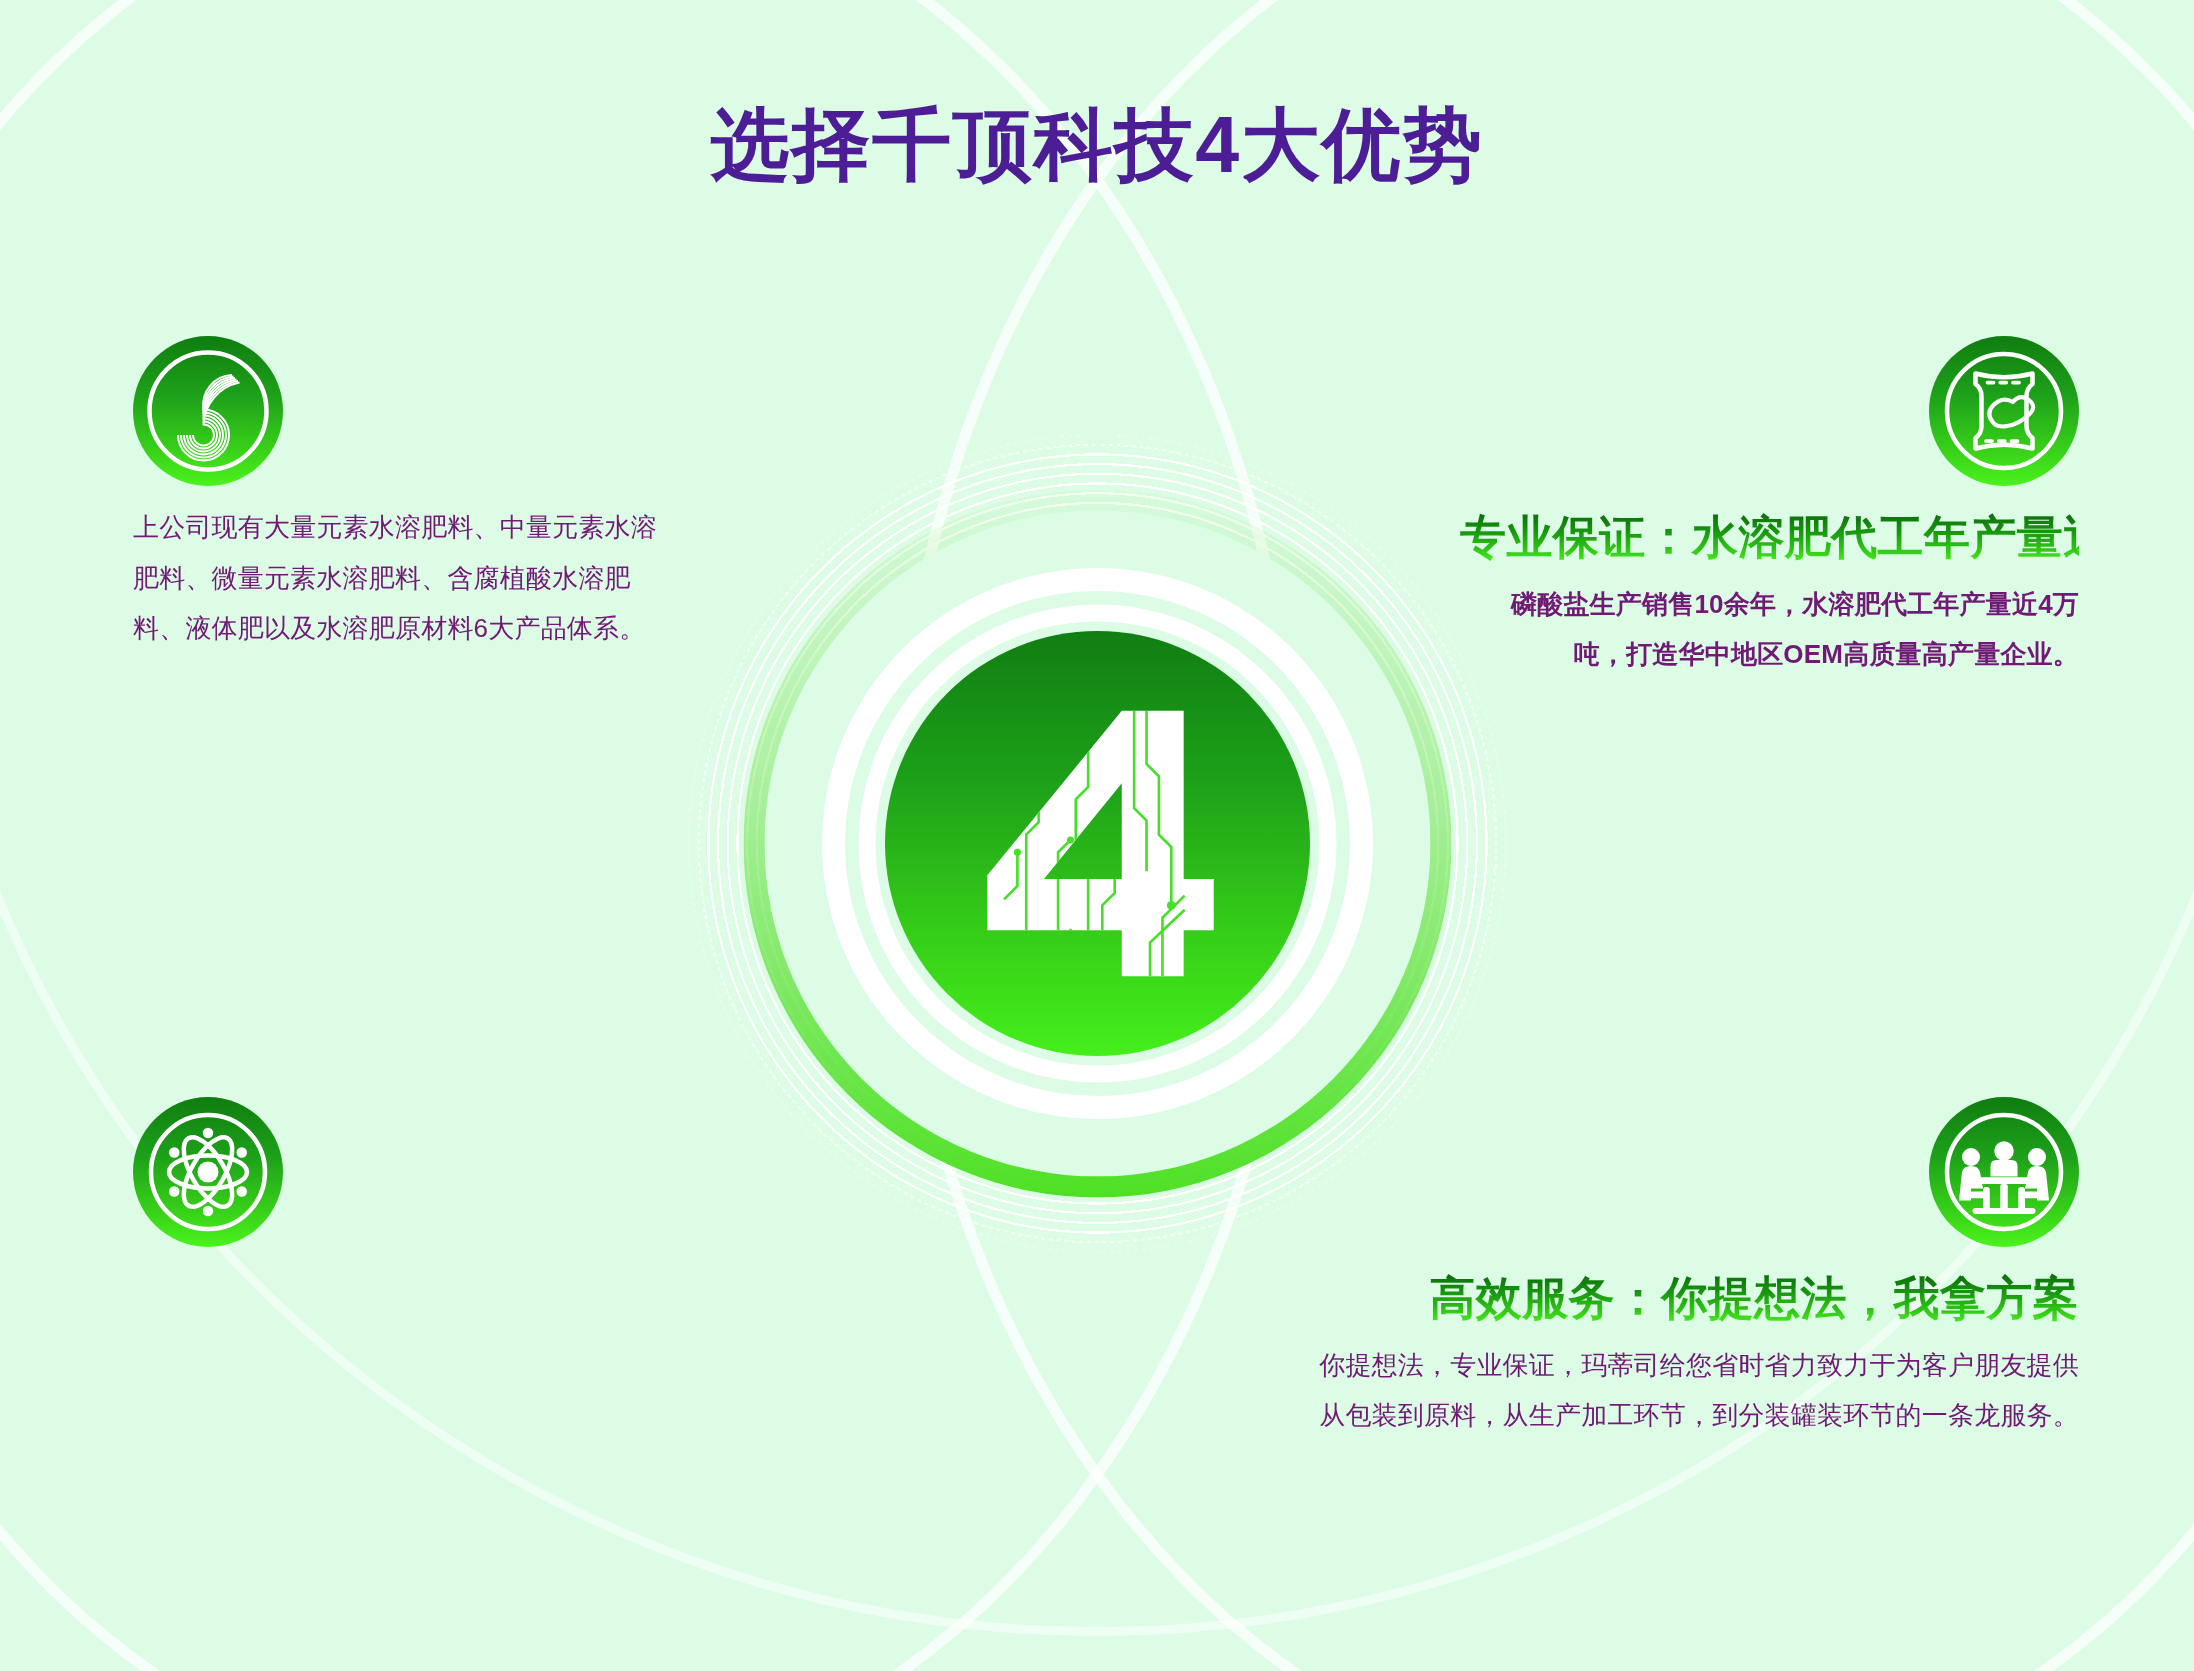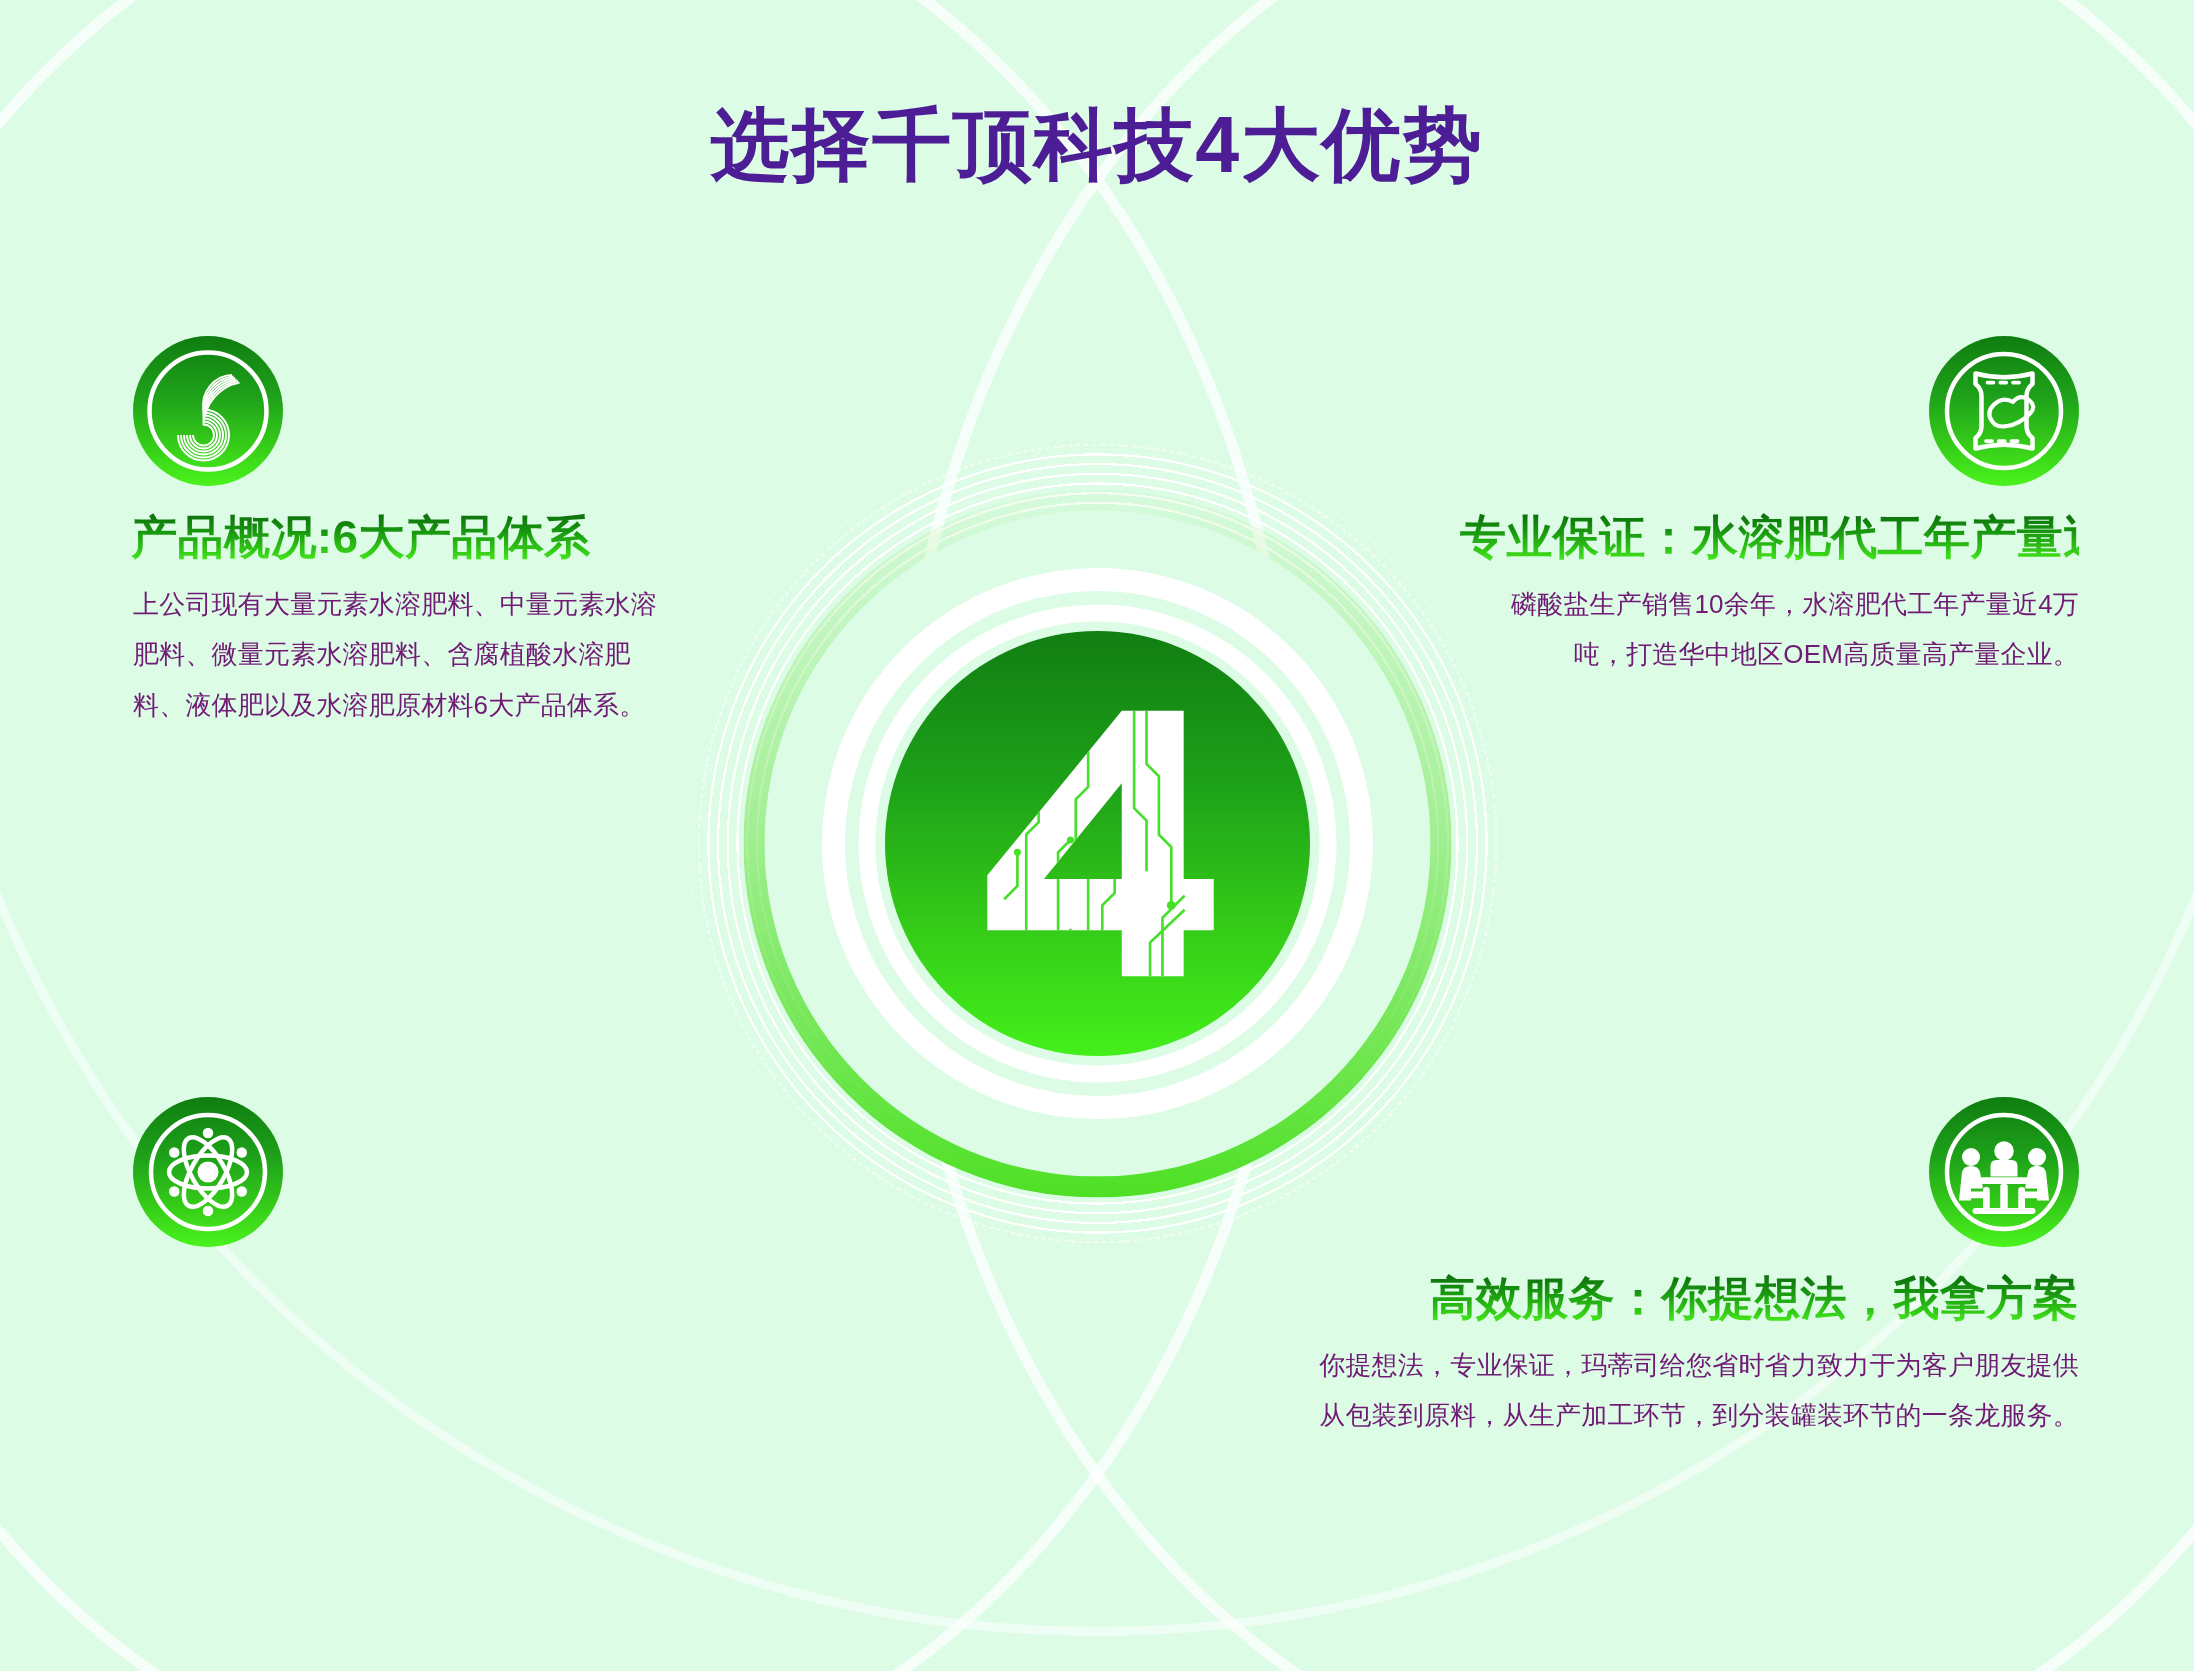--- a/index.html
+++ b/index.html
@@ -116,21 +116,21 @@
   .quad.tl .head { margin-left:-1.8px; }
 
   .body-text {
     margin-top:16px;
     font-size:26px;
     line-height:1.95;
     color:#701a75;
     letter-spacing:0.2px;
   }
   .quad.tl .body-text { width:544px; }
-  .quad.tr .body-text { width:584px; margin-left:auto; }
+  .quad.tr .body-text { width:584px; margin-left:auto;font-weight:bold; }
   .quad.bl .body-text { width:743px; }
   .quad.br .body-text { width:770px; margin-left:auto; }
 
   
   .page-title {
     position:absolute;
     left:0; right:0; top:93px;
     text-align:center;
     font-size:79px;
     font-weight:bold;
@@ -195,21 +195,20 @@
       <g fill="none" stroke="#ffffff" stroke-width="2.6">
         <path d="M60 132 a34 34 0 1 0 34 -34 a40 40 0 0 1 38 -46"></path>
         <path d="M64 132 a30 30 0 1 0 30 -30 a44 44 0 0 1 40 -48"></path>
         <path d="M68 132 a26 26 0 1 0 26 -26 a48 48 0 0 1 42 -50"></path>
         <path d="M72 132 a22 22 0 1 0 22 -22 a52 52 0 0 1 44 -52"></path>
         <path d="M76 132 a18 18 0 1 0 18 -18 a56 56 0 0 1 46 -54"></path>
         <path d="M80 132 a14 14 0 1 0 14 -14 a60 60 0 0 1 48 -56"></path>
       </g>
     </svg>
   </div>
-  <div class="head">产品概况:6大产品体系</div>
   <div class="body-text">上公司现有大量元素水溶肥料、中量元素水溶肥料、微量元素水溶肥料、含腐植酸水溶肥料、液体肥以及水溶肥原材料6大产品体系。</div>
 </div>
 
 <div class="quad tr">
   <div class="badge">
     <svg viewBox="0 0 200 200">
       <circle cx="100" cy="100" r="76" fill="none" stroke="#ffffff" stroke-width="6"></circle>
       <g fill="none" stroke="#ffffff" stroke-width="6" stroke-linejoin="round" stroke-linecap="round">
         <path d="M62 50 q38 10 76 0 l0 14 q-8 6 -8 16 l0 40 q0 10 8 16 l0 14 q-38 -10 -76 0 l0 -14 q8 -6 8 -16 l0 -40 q0 -10 -8 -16 Z"></path>
       </g>

